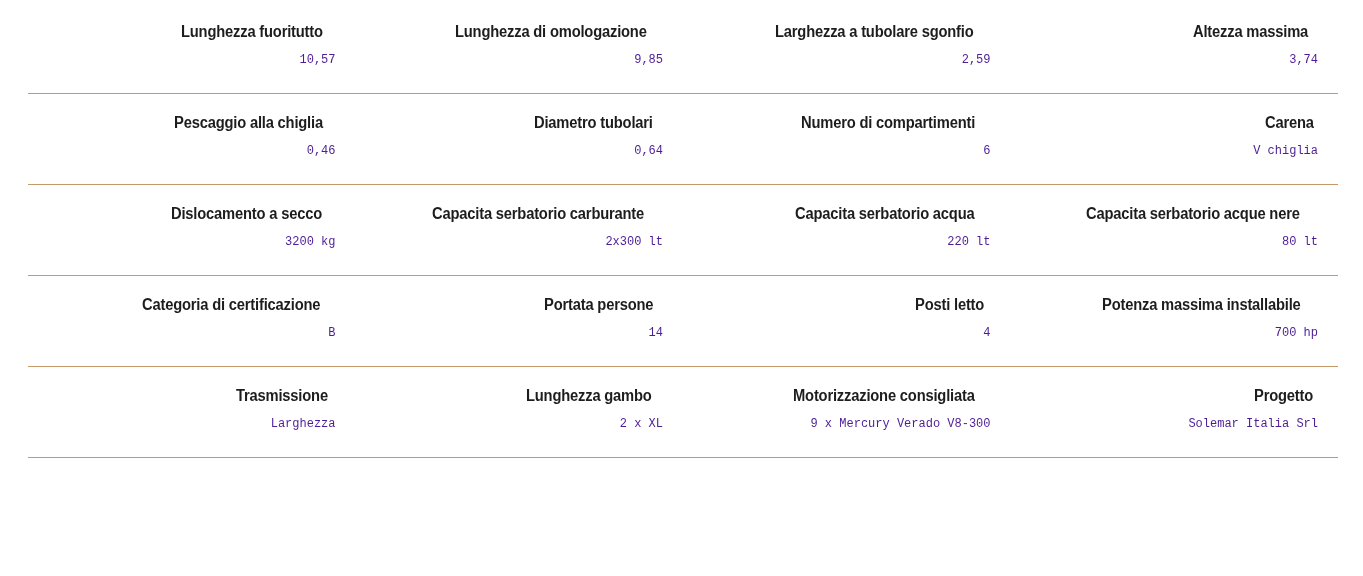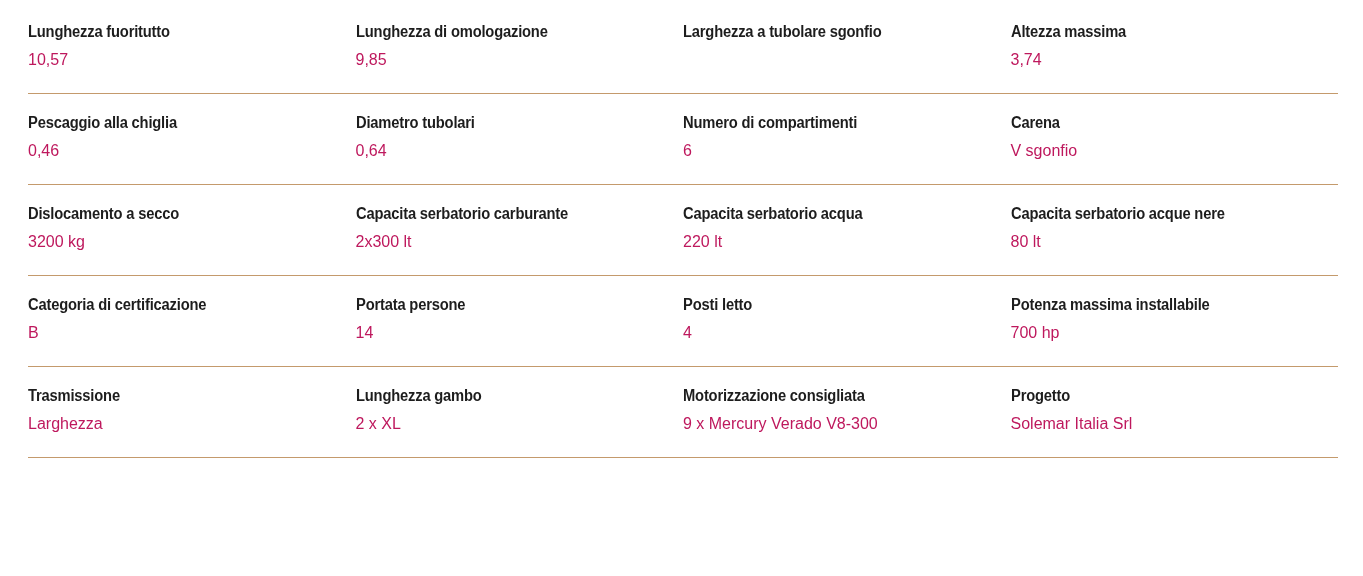--- a/index.html
+++ b/index.html
@@ -15,55 +15,58 @@
     margin: 0 25px 0 28px;
     padding-top: 3px;
     display: grid;
     grid-template-columns: repeat(4, 1fr);
     column-gap: 0;
   }
   .spec-cell {
     padding: 19px 20px 23px 0;
     border-bottom: 1px solid #c49a6c;
     box-sizing: border-box;
+    text-align: right;
   }
   .spec-cell .label {
     display: inline-block;
     font-weight: 700;
     font-size: 16px;
     line-height: 20px;
     color: #1d1d1d;
     letter-spacing: -0.2px;
     transform: scaleX(0.92);
     transform-origin: left center;
     white-space: nowrap;
     margin-bottom: 8px;
   }
   .spec-cell .value {
-    font-size: 16px;
+    font-size: 12px;
     line-height: 20px;
-    color: #be185d;
+    color: #4c1d95;
     white-space: nowrap;
+    font-family: Liberation Mono, monospace;
   }
 </style>
 </head>
 <body>
 
 <div class="specs-grid">
 
   <div class="spec-cell">
     <div class="label">Lunghezza fuoritutto</div>
     <div class="value">10,57</div>
   </div>
   <div class="spec-cell">
     <div class="label">Lunghezza di omologazione</div>
     <div class="value">9,85</div>
   </div>
   <div class="spec-cell">
     <div class="label">Larghezza a tubolare sgonfio</div>
+    <div class="value">2,59</div>
   </div>
 
   <div class="spec-cell">
     <div class="label">Altezza massima</div>
     <div class="value">3,74</div>
   </div>
   <div class="spec-cell">
     <div class="label">Pescaggio alla chiglia</div>
     <div class="value">0,46</div>
   </div>
@@ -71,21 +74,21 @@
     <div class="label">Diametro tubolari</div>
     <div class="value">0,64</div>
   </div>
   <div class="spec-cell">
     <div class="label">Numero di compartimenti</div>
     <div class="value">6</div>
   </div>
 
   <div class="spec-cell">
     <div class="label">Carena</div>
-    <div class="value">V sgonfio</div>
+    <div class="value">V chiglia</div>
   </div>
   <div class="spec-cell">
     <div class="label">Dislocamento a secco</div>
     <div class="value">3200 kg</div>
   </div>
   <div class="spec-cell">
     <div class="label">Capacita serbatorio carburante</div>
     <div class="value">2x300 lt</div>
   </div>
   <div class="spec-cell">

